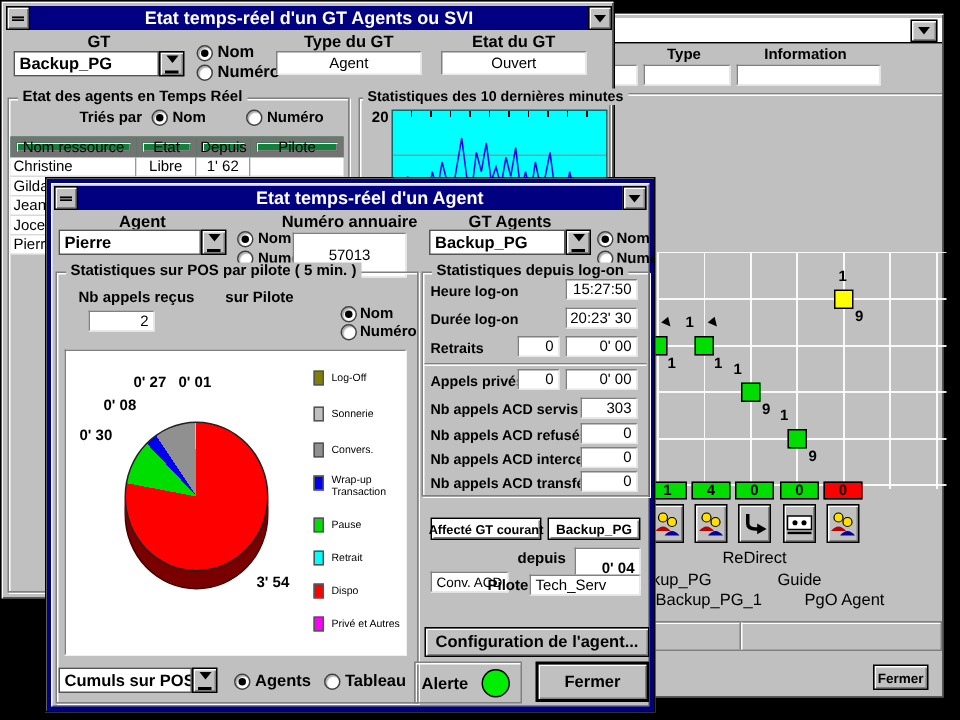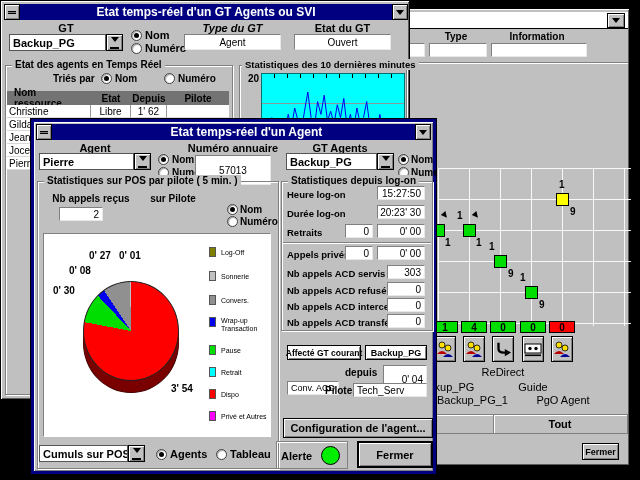--- a/index.html
+++ b/index.html
@@ -34,23 +34,23 @@
   .glabel { position:absolute; top:-7px; left:6px; background:#C0C0C0; padding:0 3px;
     font-weight:bold; font-size:10px; white-space:nowrap; }
   .radio { position:absolute; width:11px; height:11px; border-radius:50%; background:#fff;
     border:1px solid #404040; box-shadow: inset 1px 1px 1px rgba(0,0,0,.35); }
   .radio.sel::after { content:''; display:block; width:5px; height:5px; border-radius:50%;
     background:#000; margin:2px 0 0 2px; }
   .btn { position:absolute; background:#C0C0C0; border:1px solid #000;
     box-shadow: inset 1px 1px 0 #fff, inset -1px -1px 0 #808080;
     font-weight:bold; font-size:11px; display:flex; align-items:center; justify-content:center; white-space:nowrap; }
   .btn.def { border:2px solid #000; }
-  .thead { background:#15803d; border:7px solid #737373;
-    box-shadow: inset 1px 1px 0 #fff, inset -1px -1px 0 #808080;
-    font-weight:bold; font-size:10px; display:flex; align-items:center; justify-content:center; }
+  .thead { background:#15803d; border:4px solid #737373;
+    box-shadow: inset 1px 1px 0 #fff, inset -1px -1px 0 #808080;
+    font-weight:normal; font-size:10px; display:flex; align-items:center; justify-content:center; }
   .trow-cell { background:#fff; border-right:1px solid #9a9a9a; border-bottom:1px solid #d8d8d8;
     font-size:10px; display:flex; align-items:center; padding:0 2px; overflow:hidden; white-space:nowrap; }
   .f10{font-size:10px;} .f9{font-size:9px;}
   .nodesq { position:absolute; width:13px; height:13px; border:1px solid #000; }
   .nodenum { position:absolute; font-size:10px; font-weight:bold; }
   .arrowmark { position:absolute; width:0; height:0; border:3px solid transparent;
     border-top:6px solid #000; transform:rotate(-40deg); }
   .qbox { position:absolute; width:26px; height:12px; border:1px solid #000; font-size:10px;
     font-weight:bold; display:flex; align-items:center; justify-content:center; }
   .qtile { position:absolute; width:22px; height:26px; background:#C0C0C0; border:1px solid #000;
@@ -153,21 +153,20 @@
     </div>
 
     <div class="mlabel" style="left:272px; top:357px; width:60px; text-align:center;">ReDirect</div>
     <div class="mlabel" style="left:214px; top:372px; width:60px; text-align:center;">Backup_PG</div>
     <div class="mlabel" style="left:302px; top:372px; width:60px; text-align:center;">Guide</div>
     <div class="mlabel" style="left:236px; top:385px;">Backup_PG_1</div>
     <div class="mlabel" style="left:326px; top:385px; width:72px; text-align:center;">PgO Agent</div>
 
     <div class="abs" style="left:231px; top:405px; width:196px; height:20px; border:1px solid #808080; box-shadow: inset 1px 1px 0 #fff;">
       <div class="abs" style="left:60px; top:0; width:2px; height:18px; border-left:1px solid #808080; border-right:1px solid #fff;"></div>
-      <div class="lbl" style="left:62px; top:3px; width:130px; text-align:center;">Tout</div>
     </div>
 
     <div class="btn f9" style="left:381px; top:434px; width:37px; height:17px;">Fermer</div>
   </div>
 
   <div class="win" style="left:0; top:0; width:410px; height:400px;">
     <div class="tbar" style="left:3px; top:3px; width:404px; height:16px;">Etat temps-réel d'un GT Agents ou SVI</div>
     <div class="wbtn" style="left:3px; top:3px; width:16px; height:16px;">
       <span class="sysdash"></span>
     </div>
@@ -181,21 +180,21 @@
       <div class="cbtn">
           <span class="tri-down" style="margin-top:0;"></span>
           <span class="bar"></span>
         </div>
     </div>
     <div class="radio sel" style="left:130px; top:29px;"></div>
     <div class="lbl" style="left:144px; top:28px;">Nom</div>
     <div class="radio" style="left:130px; top:42px;"></div>
     <div class="lbl" style="left:144px; top:41px;">Numéro</div>
 
-    <div class="lbl" style="left:183px; top:21px; width:97px; text-align:center;font-style:italic;">Type du GT</div>
+    <div class="lbl" style="left:183px; top:21px; width:97px; text-align:center;">Type du GT</div>
     <div class="field ctr" style="left:183px; top:33px; width:97px; height:16px;">Agent</div>
     <div class="lbl" style="left:293px; top:21px; width:97px; text-align:center;">Etat du GT</div>
     <div class="field ctr" style="left:293px; top:33px; width:97px; height:16px;">Ouvert</div>
 
     <div class="gbox" style="left:4px; top:64px; width:228px; height:330px;">
       <span class="glabel">Etat des agents en Temps Réel</span>
     </div>
     <div class="lbl f10" style="left:52px; top:72px;">Triés par</div>
     <div class="radio sel" style="left:100px; top:72px;"></div>
     <div class="lbl f10" style="left:114px; top:72px;">Nom</div>
@@ -370,21 +369,21 @@
     <div class="field rt" style="left:356px; top:163px; width:38px; height:14px;">0</div>
     <div class="statlbl" style="left:256px; top:182px;">Nb appels ACD interceptés</div>
     <div class="field rt" style="left:356px; top:179px; width:38px; height:14px;">0</div>
     <div class="statlbl" style="left:256px; top:198px;">Nb appels ACD transférés</div>
     <div class="field rt" style="left:356px; top:195px; width:38px; height:14px;">0</div>
 
     <div class="btn" style="left:256px; top:226px; width:74px; height:15px; font-size:8.5px; background:#fff;">Affecté GT courant</div>
     <div class="btn" style="left:334px; top:226px; width:62px; height:15px; font-size:9px; background:#fff;">Backup_PG</div>
     <div class="field ctr" style="left:256px; top:246px; width:52px; height:14px; font-size:9px;margin-top:16px;">Conv. ACD</div>
     <div class="lbl f10" style="left:314px; top:248px;">depuis</div>
-    <div class="field rt" style="left:352px; top:246px; width:44px; height:29px;">0' 04</div>
+    <div class="field rt" style="left:352px; top:246px; width:44px; height:29px;font-weight:bold;">0' 04</div>
     <div class="lbl f10" style="left:294px; top:266px;">Pilote</div>
     <div class="field" style="left:322px; top:264px; width:74px; height:14px;">Tech_Serv</div>
 
     <div class="btn" style="left:252px; top:299px; width:150px; height:20px;">Configuration de l'agent...</div>
 
     <div class="abs" style="left:245px; top:322px; width:72px; height:28px; border:1px solid #808080; box-shadow: inset 1px 1px 0 #fff;">
       <span class="lbl" style="left:4px; top:8px;">Alerte</span>
       <span class="abs" style="left: 44px; top: 4px; width: 19px; height: 19px; border-radius: 50%; border: 1px solid rgb(0, 0, 0); background: rgb(0, 238, 0);"></span>
     </div>
     <div class="btn def" style="left:326px; top:322px; width:76px; height:27px;">Fermer</div>

